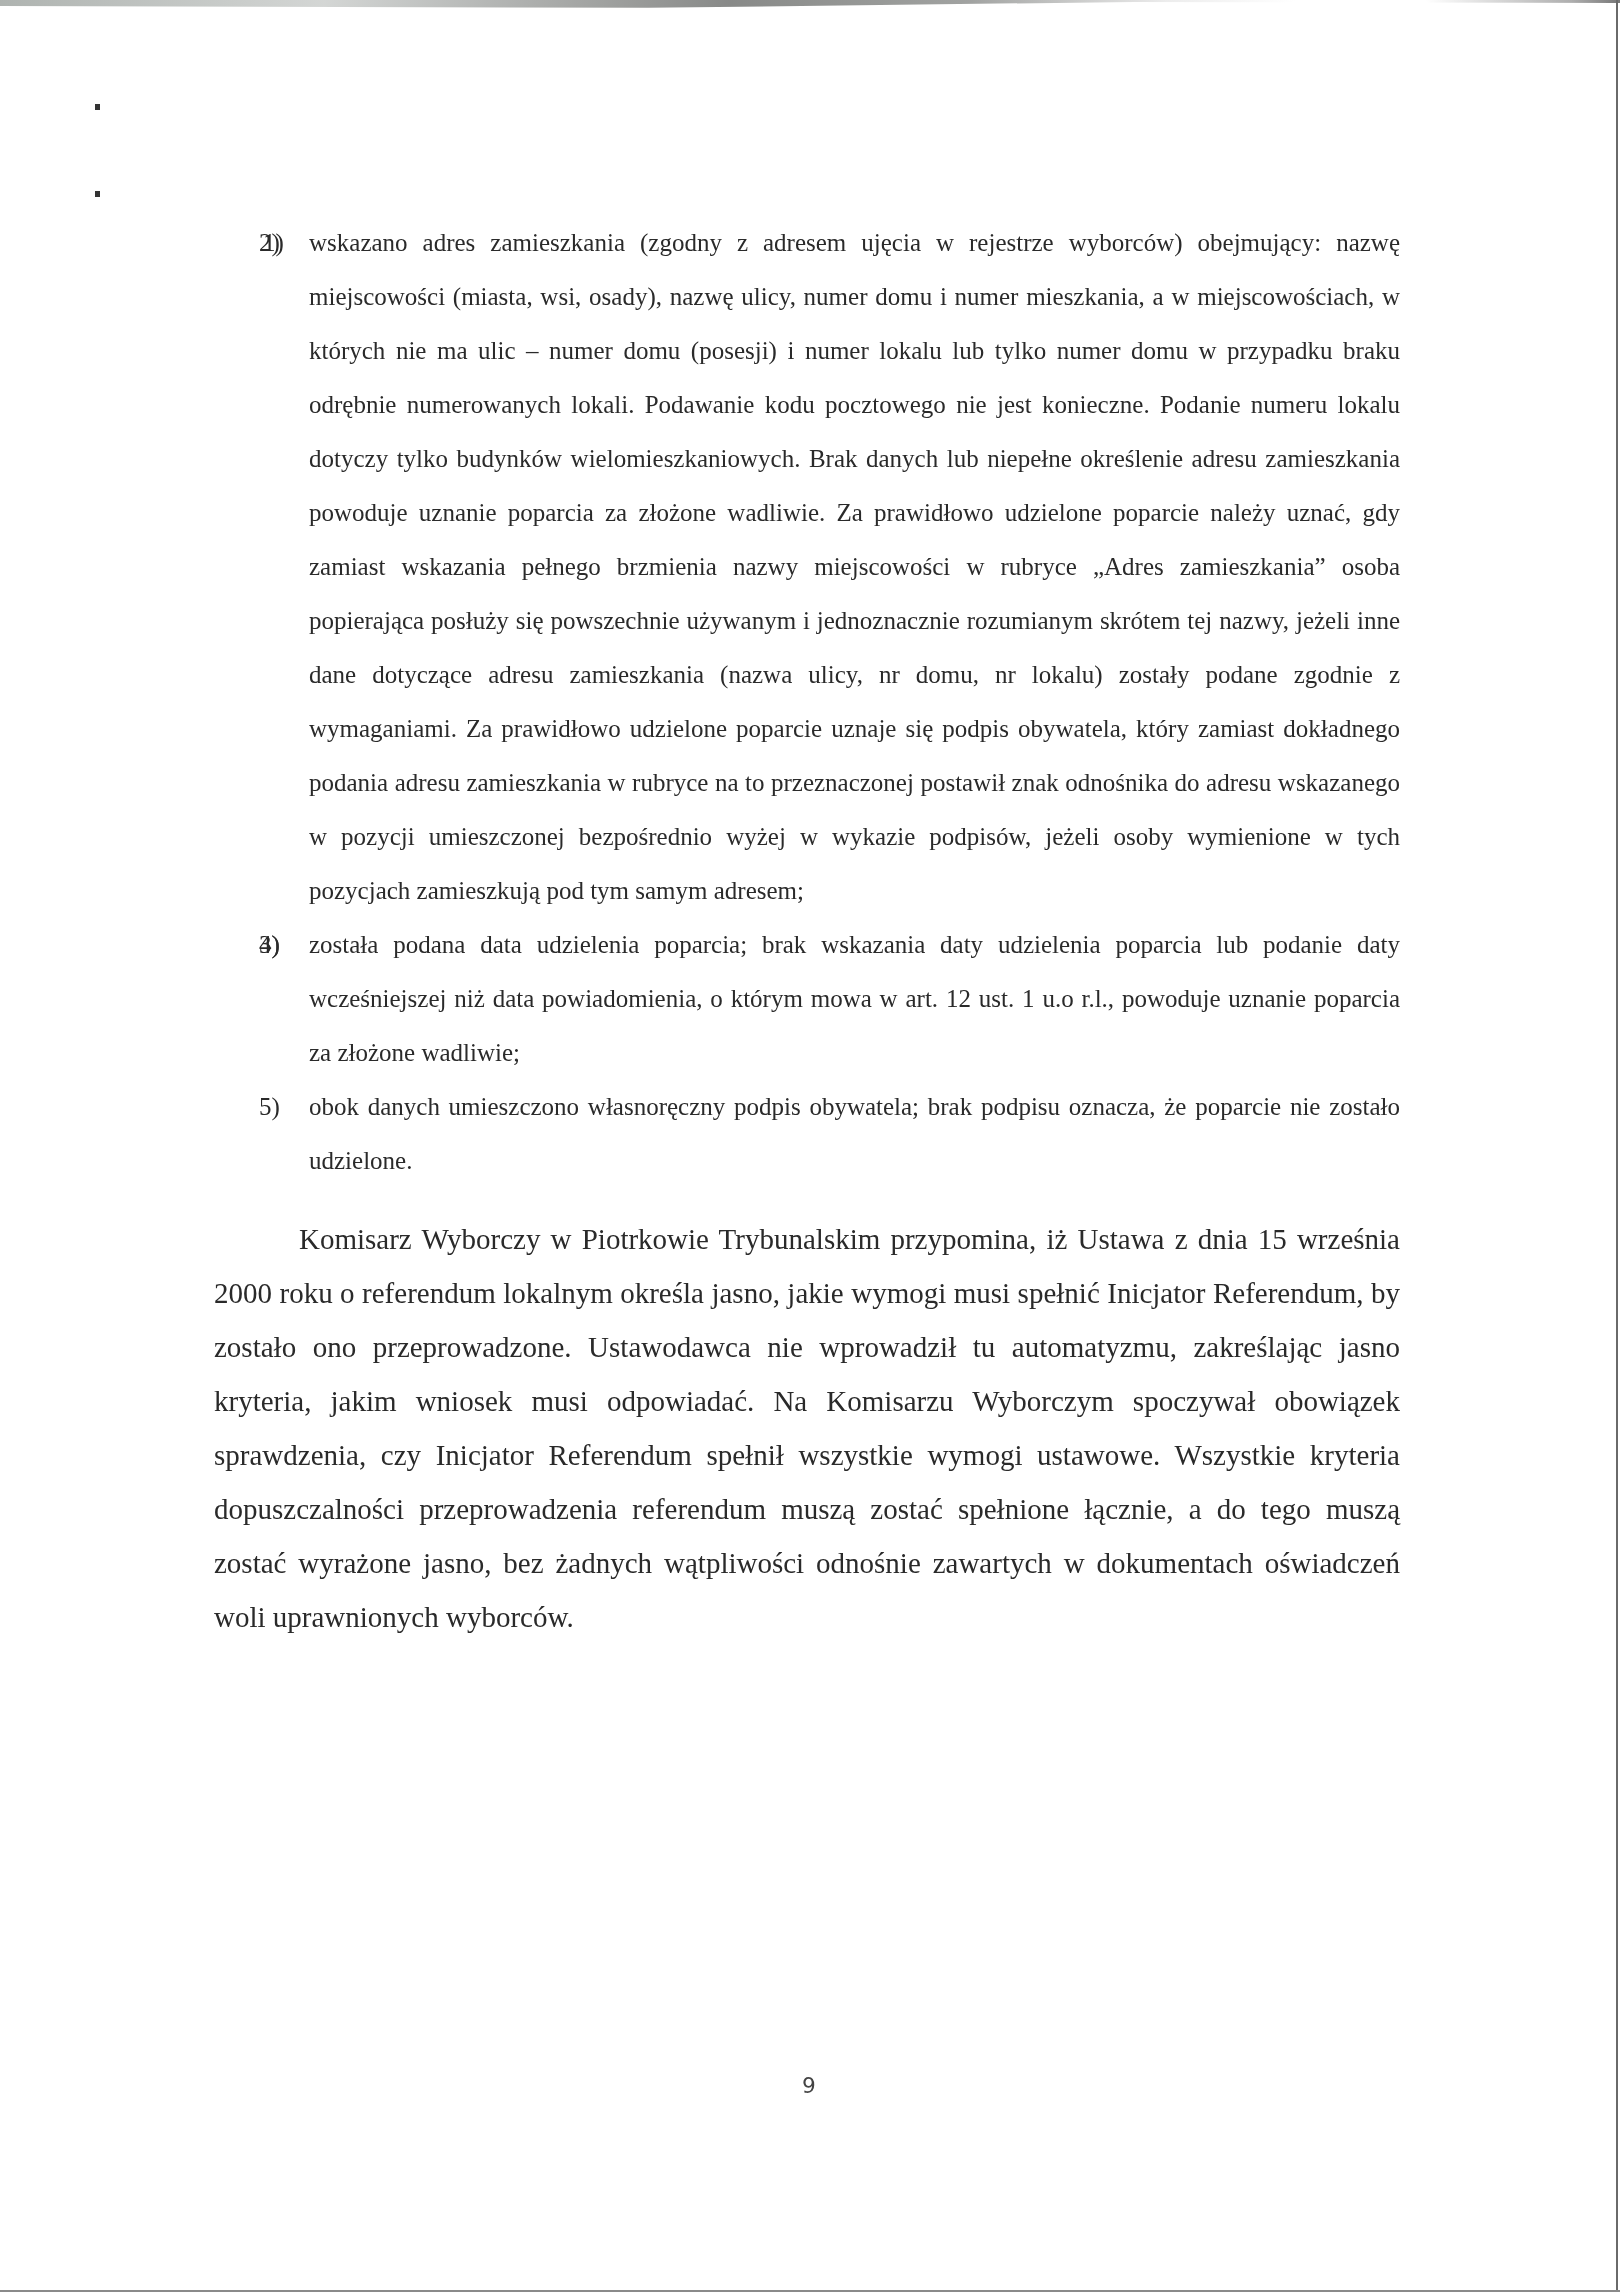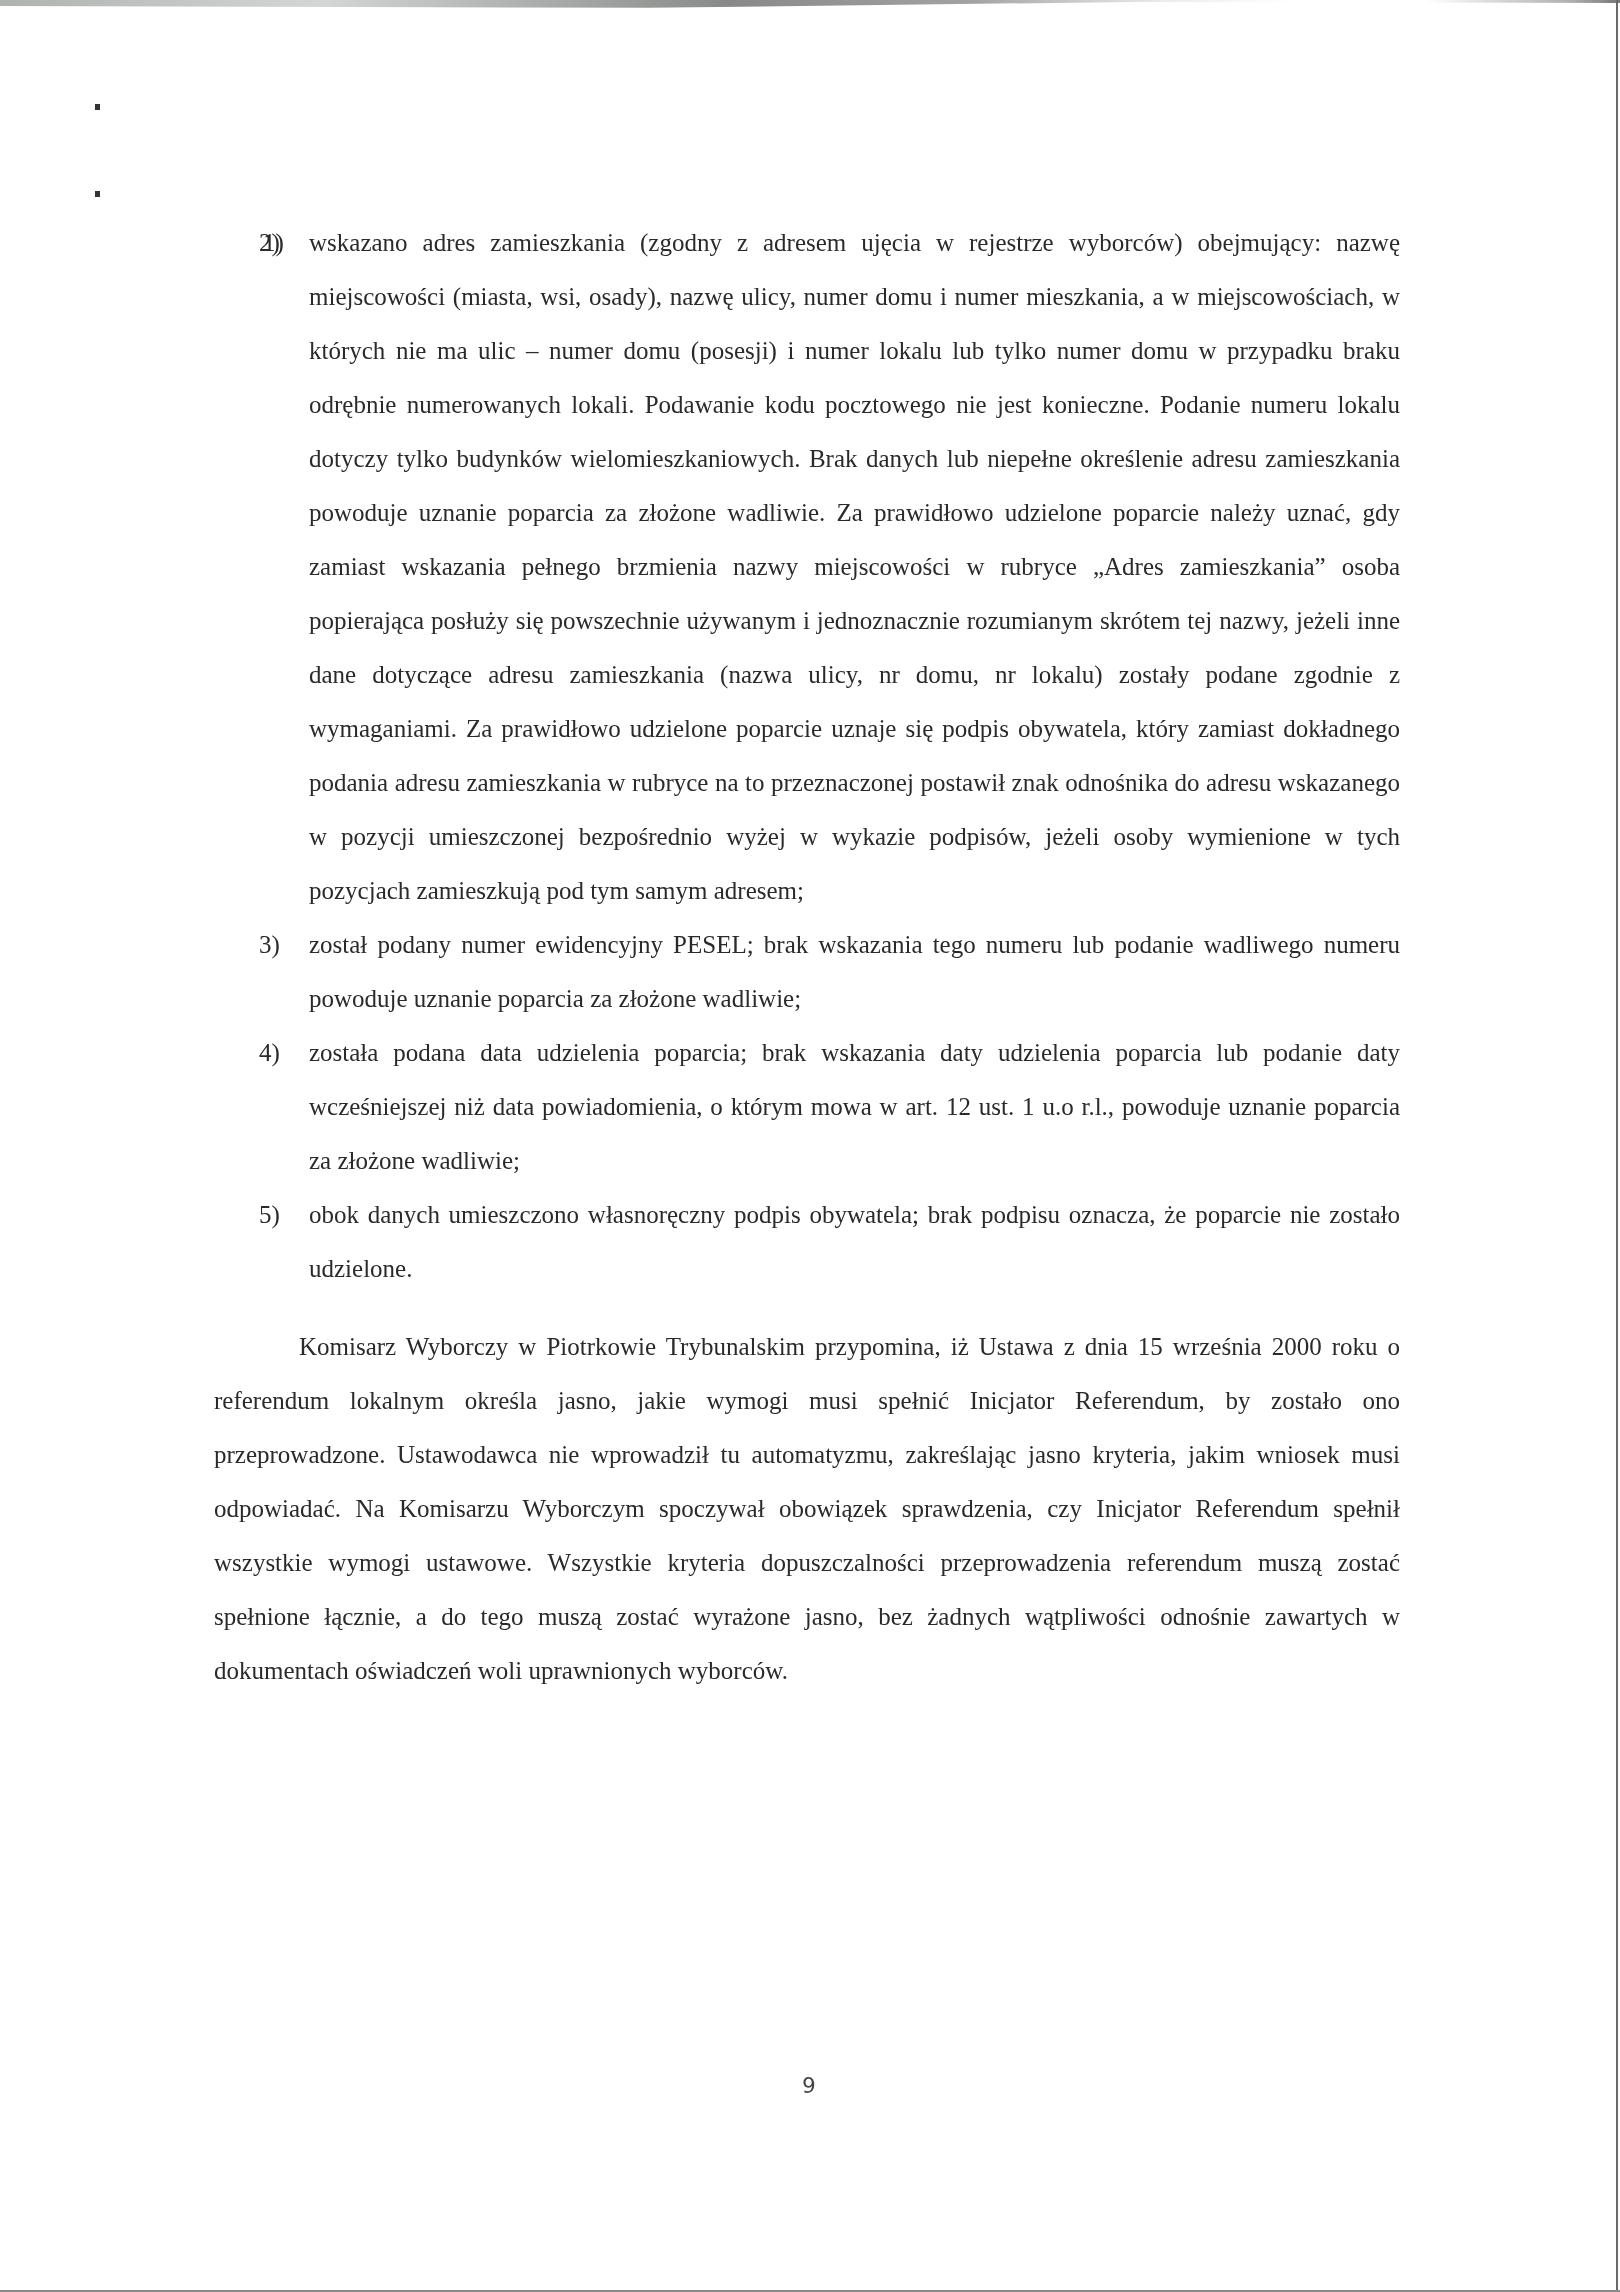--- a/index.html
+++ b/index.html
@@ -62,21 +62,21 @@
     text-align: justify;
     margin: 0;
   }
   .list-num {
     position: absolute;
     left: 45px;
     top: 0;
   }
   .list-item:first-child .list-num { left: 49px; }
   .paragraph {
-    font-size: 25px;
+    font-size: 29px;
     line-height: 54px;
     text-align: justify;
     text-indent: 85px;
     margin: 23.5px 0 0 0;
   }
   .page-number {
     position: absolute;
     left: 802px;
     top: 2073px;
     font-family: "DejaVu Sans", sans-serif;
@@ -97,21 +97,20 @@
   <ol class="list">
     <li class="list-item">
       <span class="list-num">1)</span>
     </li>
     <li class="list-item">
       <span class="list-num">2)</span>
       <span>wskazano adres zamieszkania (zgodny z adresem ujęcia w rejestrze wyborców) obejmujący: nazwę miejscowości (miasta, wsi, osady), nazwę ulicy, numer domu i numer mieszkania, a w miejscowościach, w których nie ma ulic – numer domu (posesji) i numer lokalu lub tylko numer domu w przypadku braku odrębnie numerowanych lokali. Podawanie kodu pocztowego nie jest konieczne. Podanie numeru lokalu dotyczy tylko budynków wielomieszkaniowych. Brak danych lub niepełne określenie adresu zamieszkania powoduje uznanie poparcia za złożone wadliwie. Za prawidłowo udzielone poparcie należy uznać, gdy zamiast wskazania pełnego brzmienia nazwy miejscowości w rubryce „Adres zamieszkania” osoba popierająca posłuży się powszechnie używanym i jednoznacznie rozumianym skrótem tej nazwy, jeżeli inne dane dotyczące adresu zamieszkania (nazwa ulicy, nr domu, nr lokalu) zostały podane zgodnie z wymaganiami. Za prawidłowo udzielone poparcie uznaje się podpis obywatela, który zamiast dokładnego podania adresu zamieszkania w rubryce na to przeznaczonej postawił znak odnośnika do adresu wskazanego w pozycji umieszczonej bezpośrednio wyżej w wykazie podpisów, jeżeli osoby wymienione w tych pozycjach zamieszkują pod tym samym adresem;</span>
     </li>
     <li class="list-item">
       <span class="list-num">3)</span>
-      <span>został podany numer ewidencyjny PESEL; brak wskazania tego numeru lub podanie wadliwego numeru powoduje uznanie poparcia za złożone wadliwie;</span>
     </li>
     <li class="list-item">
       <span class="list-num">4)</span>
       <span>została podana data udzielenia poparcia; brak wskazania daty udzielenia poparcia lub podanie daty wcześniejszej niż data powiadomienia, o którym mowa w art. 12 ust. 1 u.o r.l., powoduje uznanie poparcia za złożone wadliwie;</span>
     </li>
     <li class="list-item">
       <span class="list-num">5)</span>
       <span>obok danych umieszczono własnoręczny podpis obywatela; brak podpisu oznacza, że poparcie nie zostało udzielone.</span>
     </li>
   </ol>

